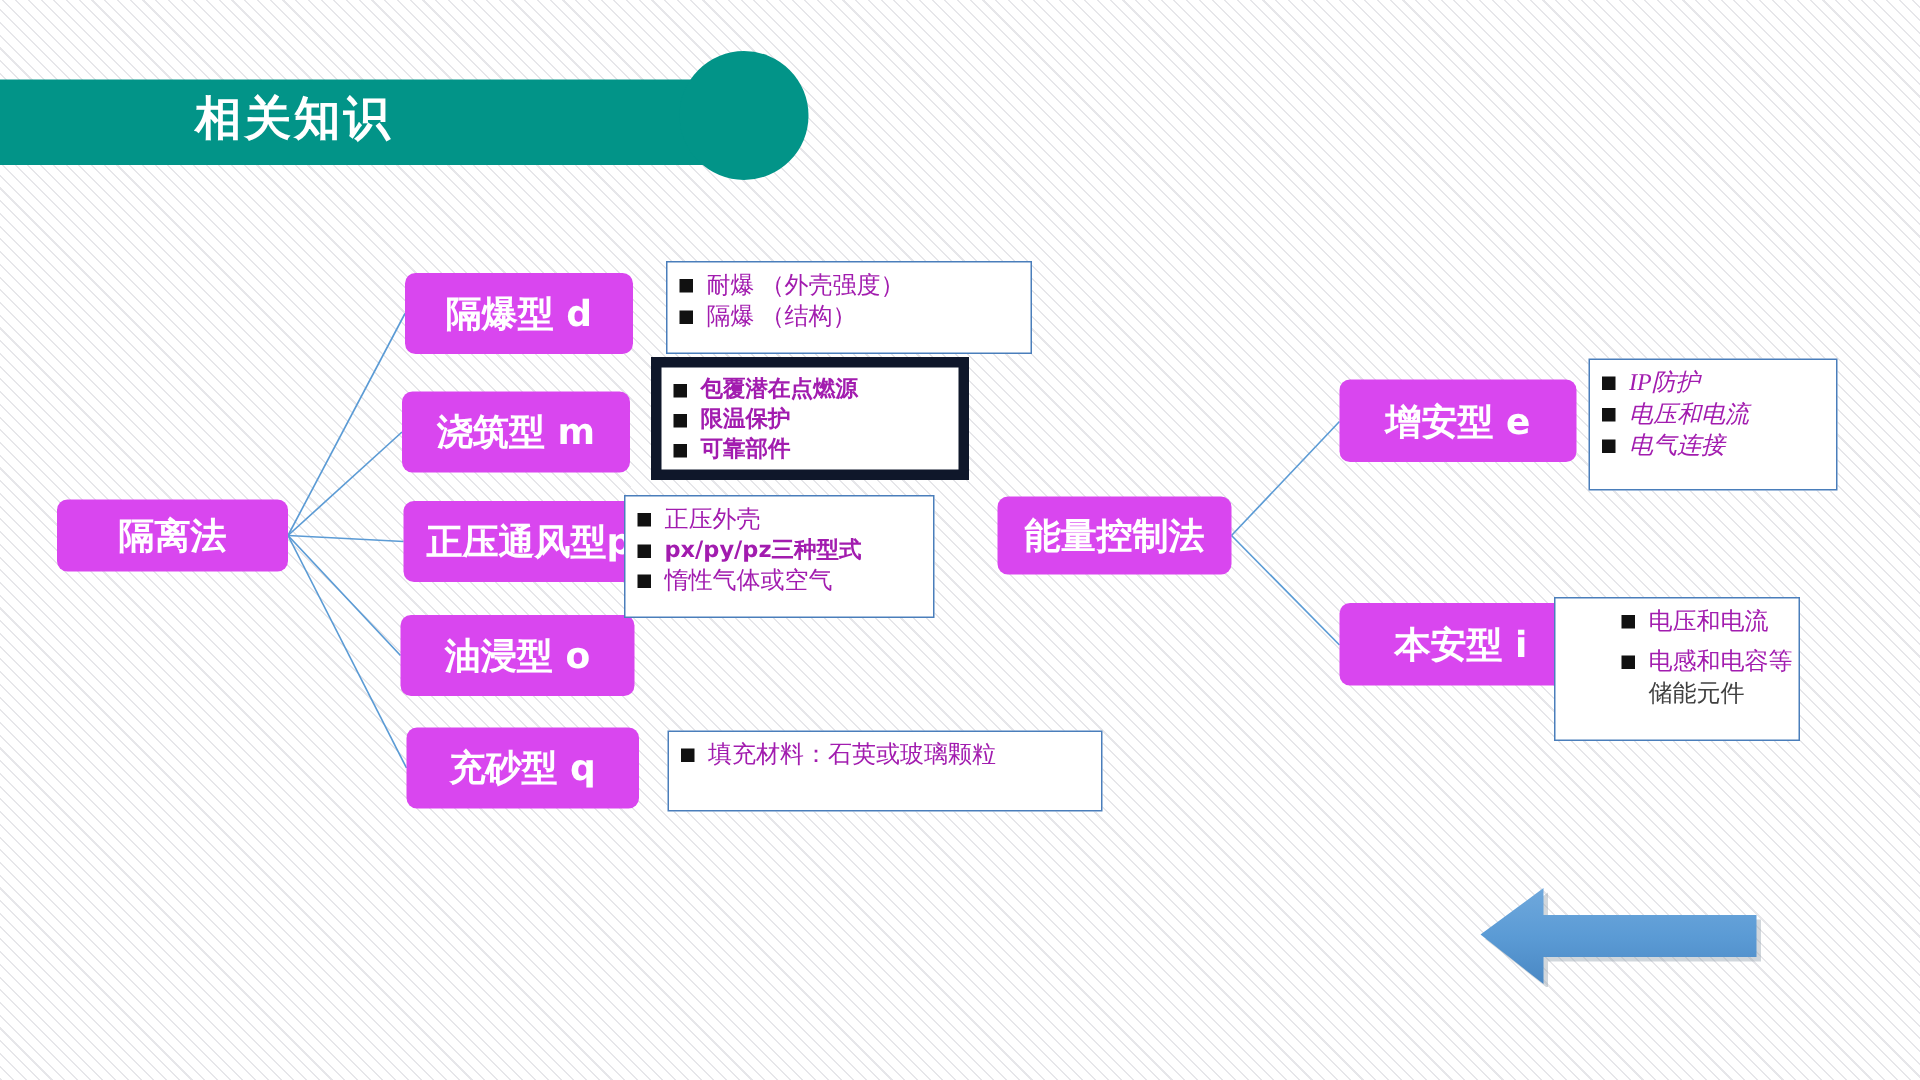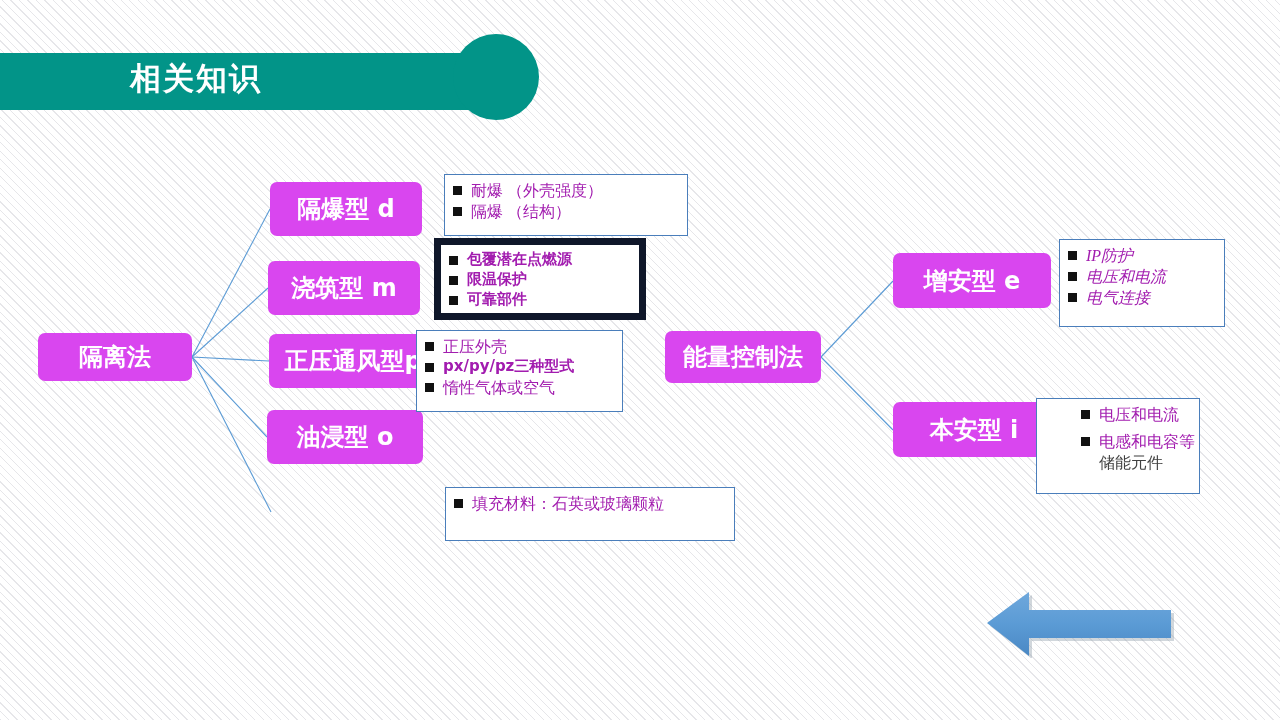--- a/index.html
+++ b/index.html
@@ -112,20 +112,21 @@
   <div class="node root" style="left:38px;top:333px;width:154px;height:48px;">隔离法</div>
 
   <div class="node" style="left:270px;top:182px;width:152px;height:54px;">隔爆型  d</div>
 
   <div class="node" style="left:268px;top:261px;width:152px;height:54px;">浇筑型  m</div>
 
   <div class="node" style="left:269px;top:334px;width:168px;height:54px;">正压通风型p</div>
 
   <div class="node" style="left:267px;top:410px;width:156px;height:54px;">油浸型  o</div>
 
+  <div class="node" style="left:271px;top:485px;width:155px;height:54px;">充砂型  q</div>
 
   <div class="dbox serif" style="left:444px;top:174px;width:244px;height:62px;">
     <div class="drow">
       <span class="bullet"></span>
       <span class="dtext">耐爆 （外壳强度）</span>
     </div>
     <div class="drow">
       <span class="bullet"></span>
       <span class="dtext">隔爆 （结构）</span>
     </div>

